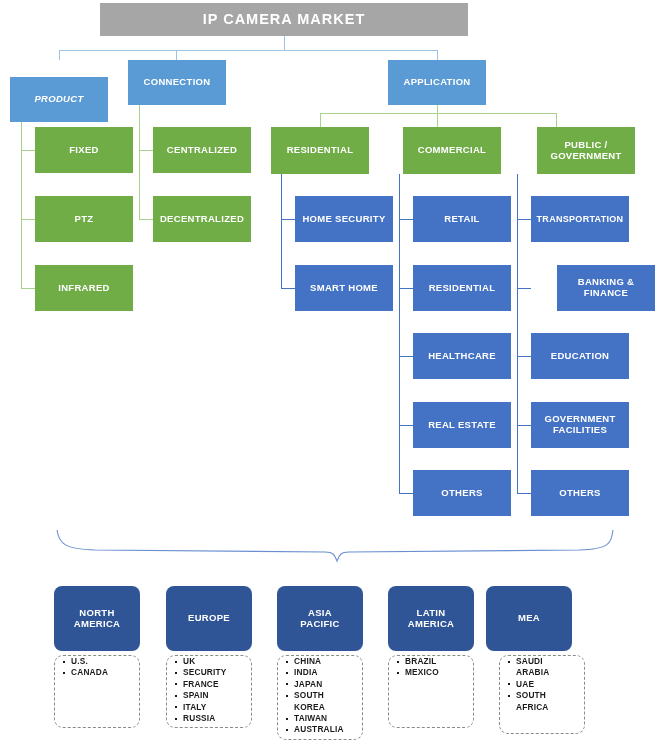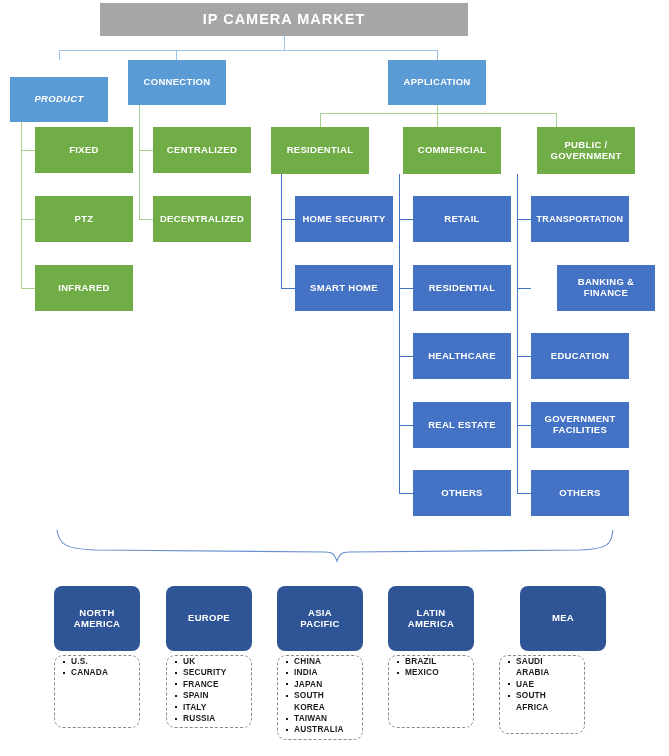--- a/index.html
+++ b/index.html
@@ -273,21 +273,21 @@
       <span>AMERICA</span>
     </span>
   </div>
   <div class="listbox" style="left:388px;top:655px;width:86px;height:73px;">
     <ul>
       <li class="bulleted">BRAZIL</li>
       <li class="bulleted">MEXICO</li>
     </ul>
   </div>
 
-  <div class="box box-region" style="left:520px;top:586px;width:86px;height:65px;">
+  <div class="box box-region" style="left:486px;top:586px;width:86px;height:65px;">
     <span>MEA</span>
   </div>
   <div class="listbox" style="left:499px;top:655px;width:86px;height:79px;">
     <ul>
       <li class="bulleted">SAUDI</li>
       <li>ARABIA</li>
       <li class="bulleted">UAE</li>
       <li class="bulleted">SOUTH</li>
       <li>AFRICA</li>
     </ul>

